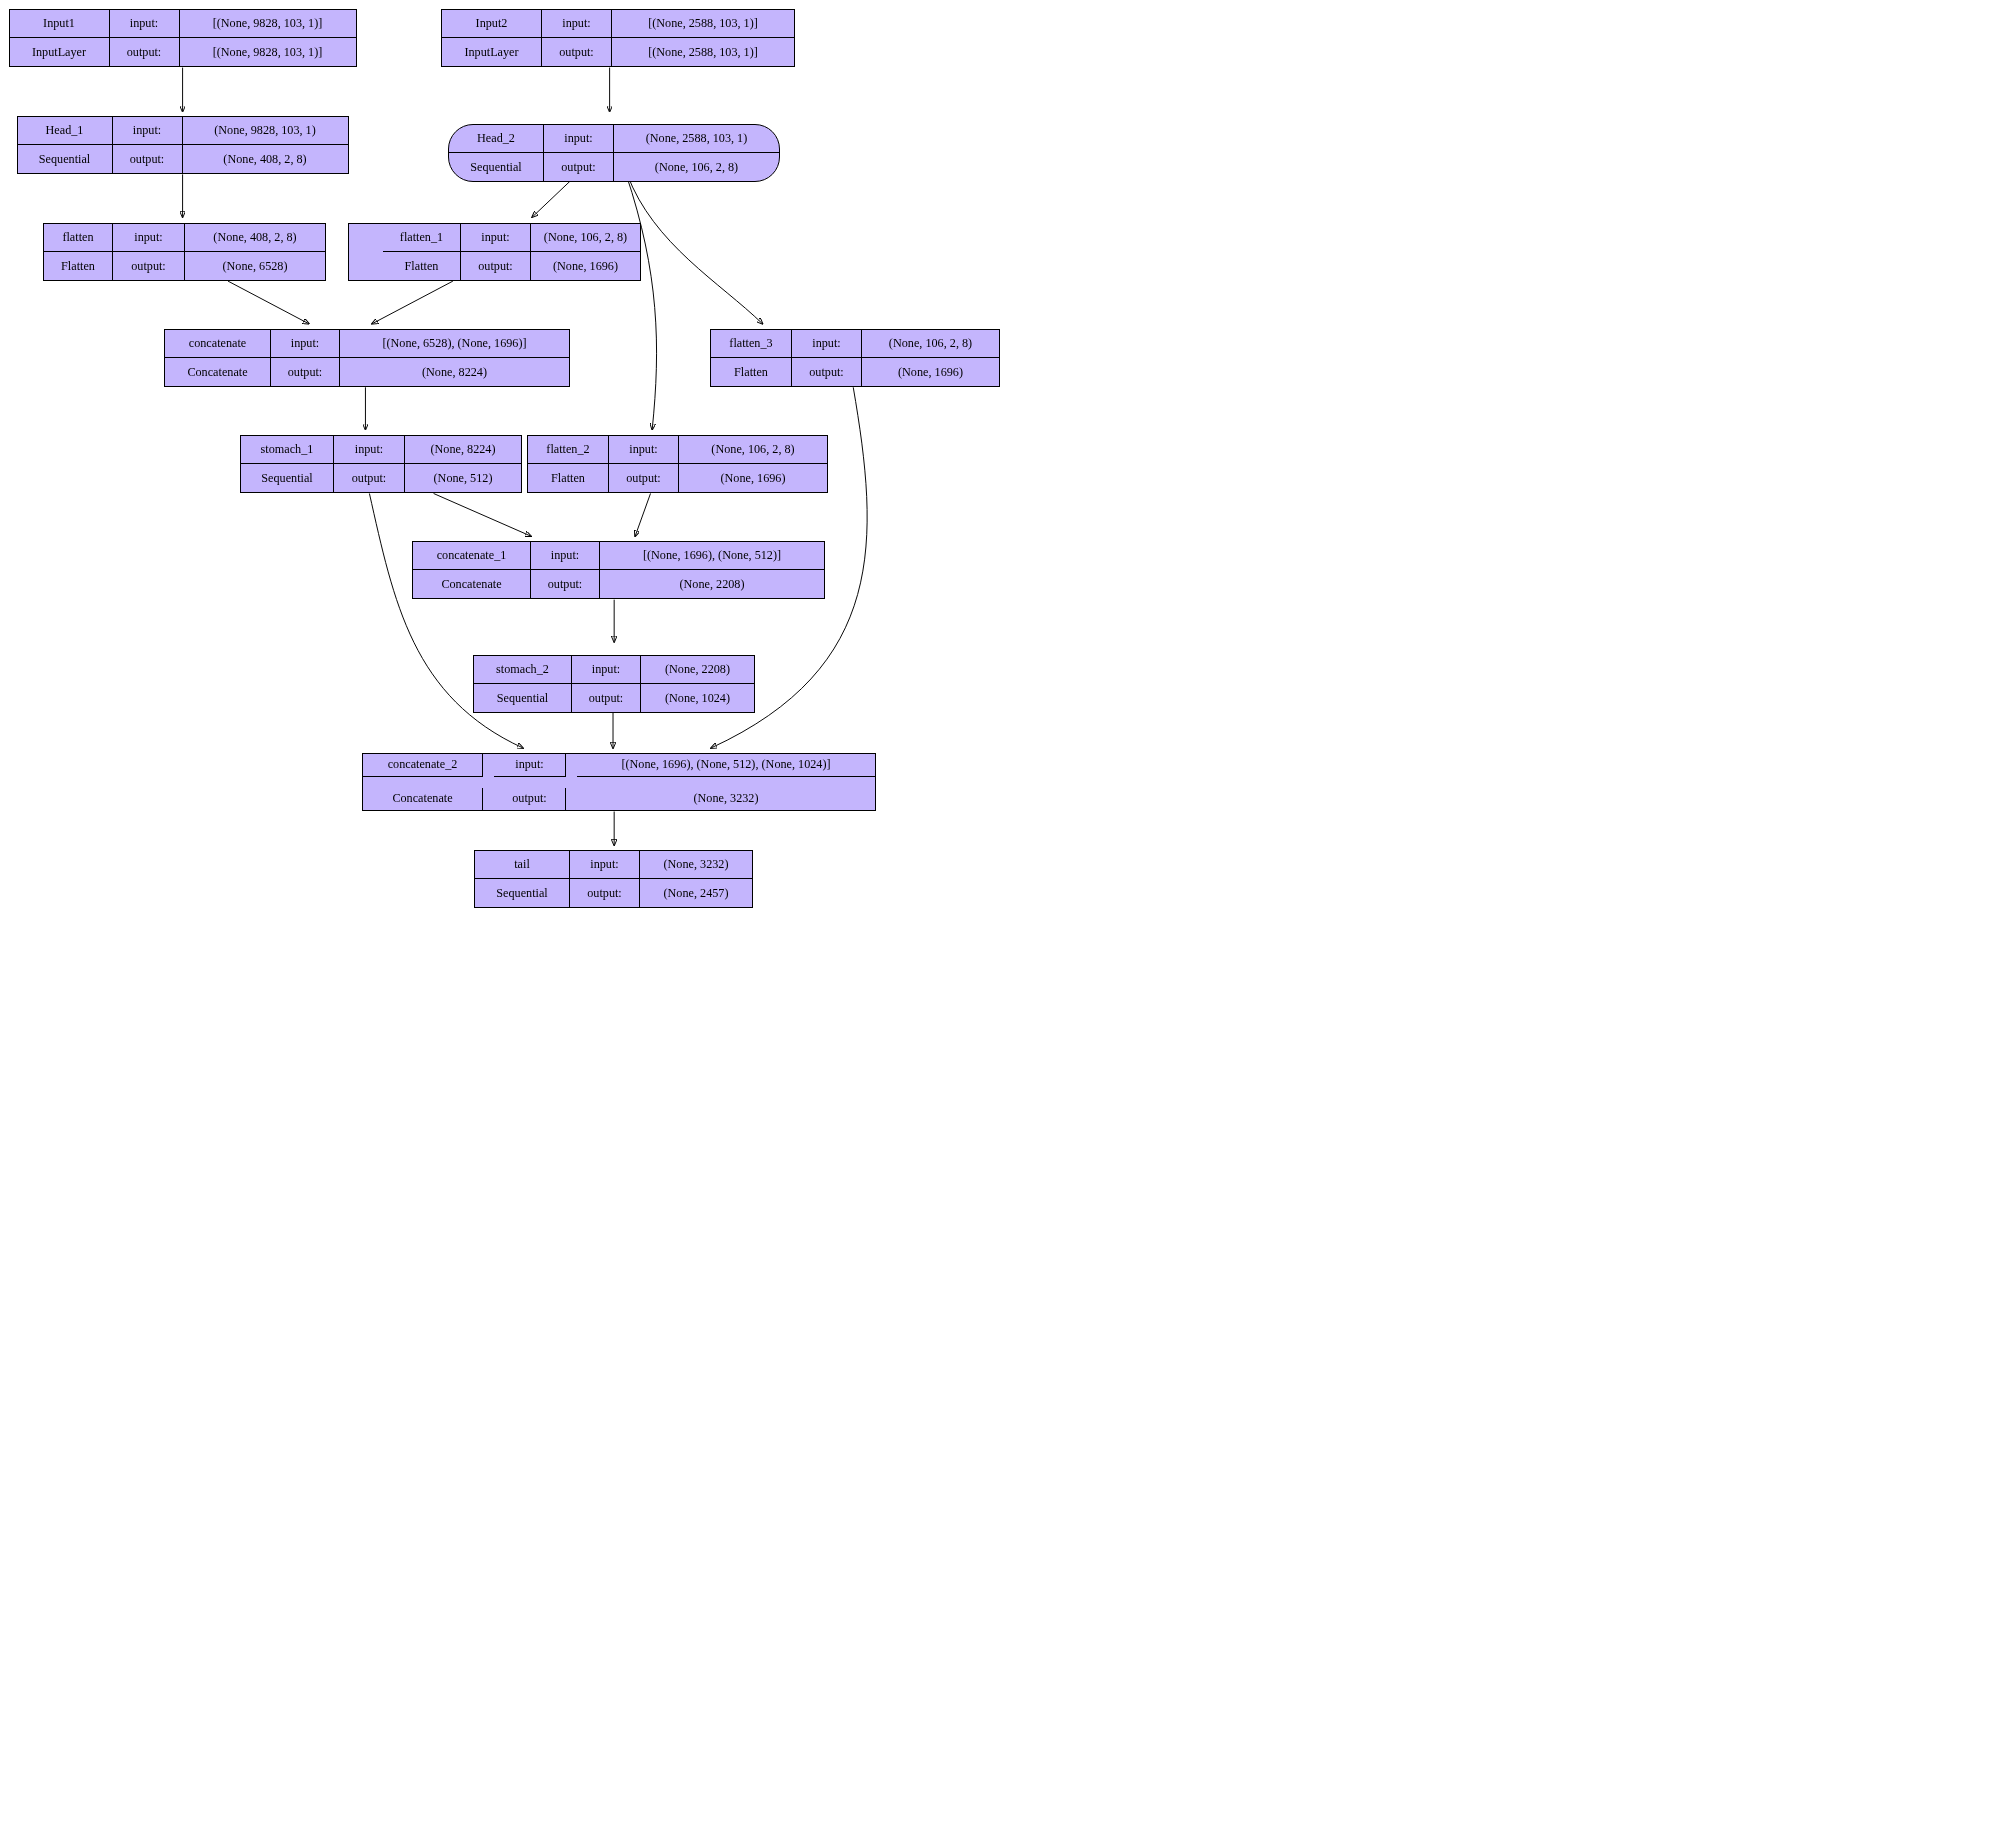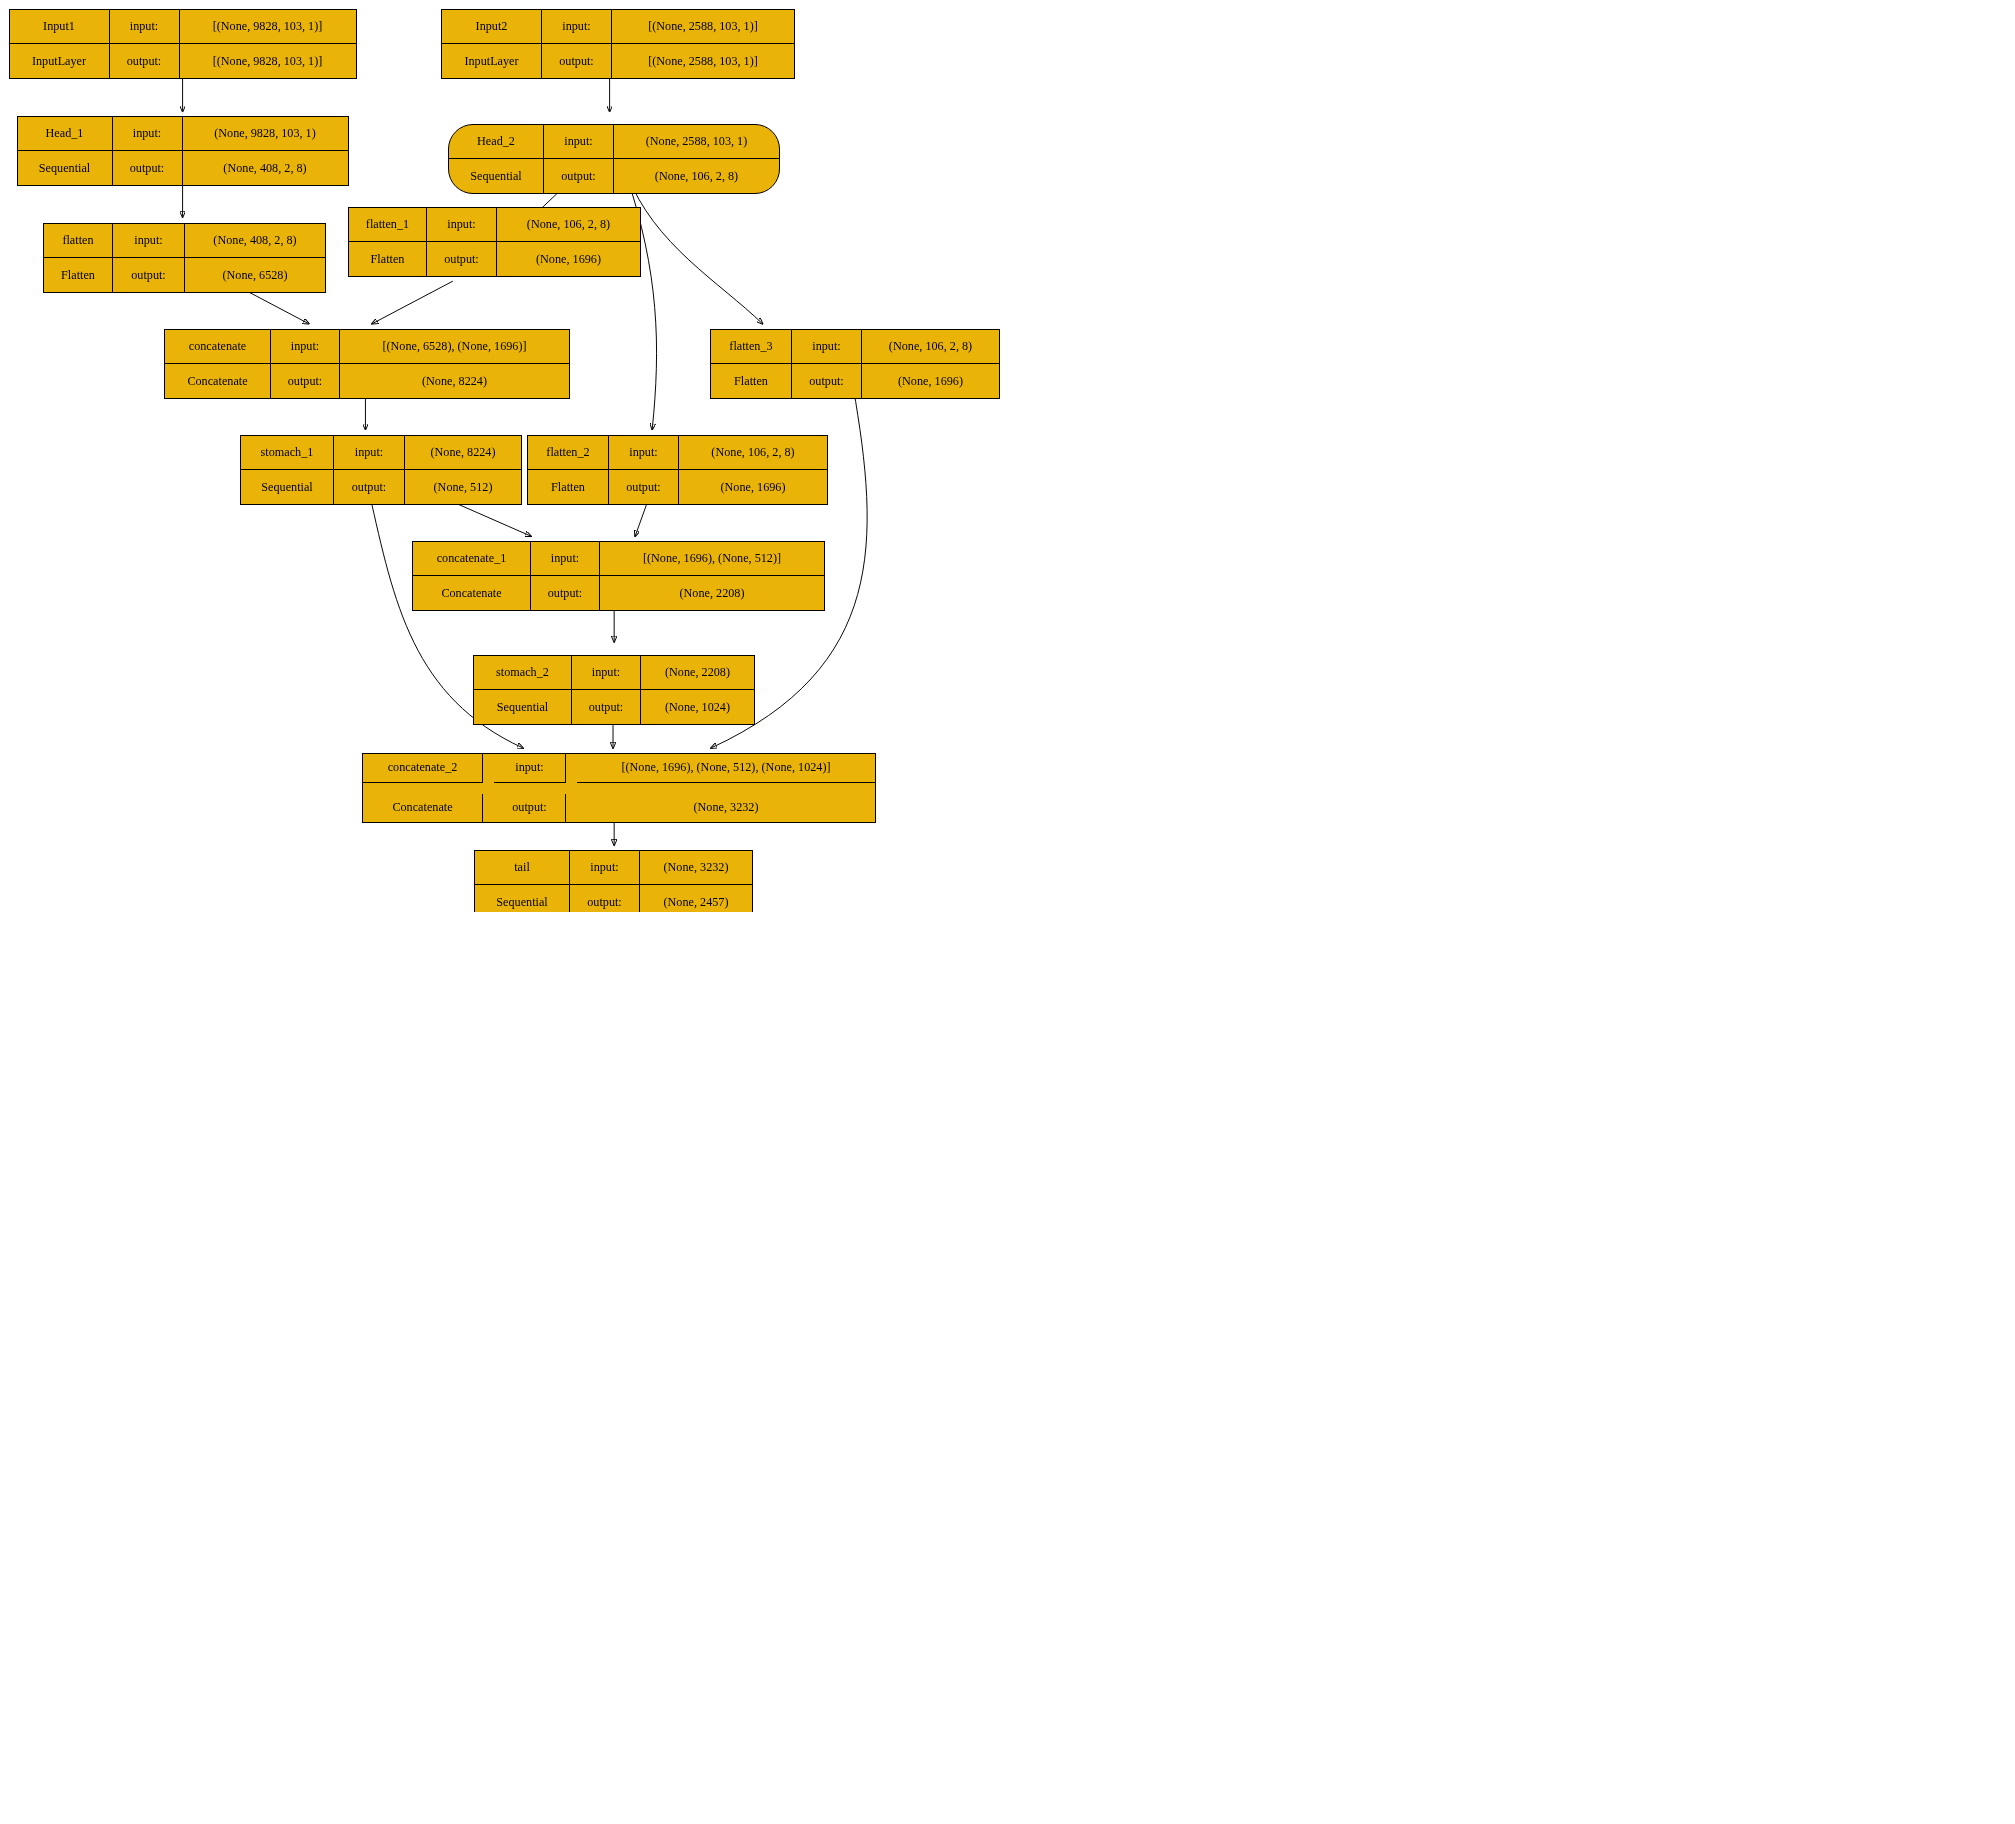--- a/index.html
+++ b/index.html
@@ -10,23 +10,23 @@
     font-family:"Liberation Serif","DejaVu Serif",serif;
     color:#000000;
   }
   #edge-layer{position:absolute;left:0;top:0;width:1008px;height:912px;}
   #edge-layer path{stroke:#000000;stroke-width:1.7;fill:none;}
   .node{
     position:absolute;
     display:grid;
     grid-template-columns:var(--c1) var(--c2) 1fr;
     grid-auto-rows:1fr;
-    height:70px;
+    height:58px;
     border:1.1px solid #000000;
-    background:#eab308;
+    background:#c4b5fd;
     box-sizing:border-box;
     font-size:12.2px;
   }
   .cell{
     display:flex;align-items:center;justify-content:center;
     border-right:0.6px solid #000000;
     border-bottom:0.9px solid #000000;
     padding:0 4.5px;
     white-space:nowrap;
     overflow:hidden;
@@ -101,21 +101,21 @@
 
   <div class="node" id="n-flatten" style="left:43px;top:223px;width:283px;--c1:69px;--c2:72px;">
     <div class="cell">flatten</div>
     <div class="cell">input:</div>
     <div class="cell">(None, 408, 2, 8)</div>
     <div class="cell">Flatten</div>
     <div class="cell">output:</div>
     <div class="cell">(None, 6528)</div>
   </div>
 
-  <div class="node" id="n-flatten1" style="left:348px;top:207px;width:293px;--c1:78px;--c2:70px;">
+  <div class="node" id="n-flatten1" style="left:348px;top:223px;width:293px;padding-left:34px;--c1:78px;--c2:70px;">
     <div class="cell">flatten_1</div>
     <div class="cell">input:</div>
     <div class="cell">(None, 106, 2, 8)</div>
     <div class="cell">Flatten</div>
     <div class="cell">output:</div>
     <div class="cell">(None, 1696)</div>
   </div>
 
   <div class="node" id="n-concatenate" style="left:164px;top:329px;width:406px;--c1:106px;--c2:69px;">
     <div class="cell">concatenate</div>

